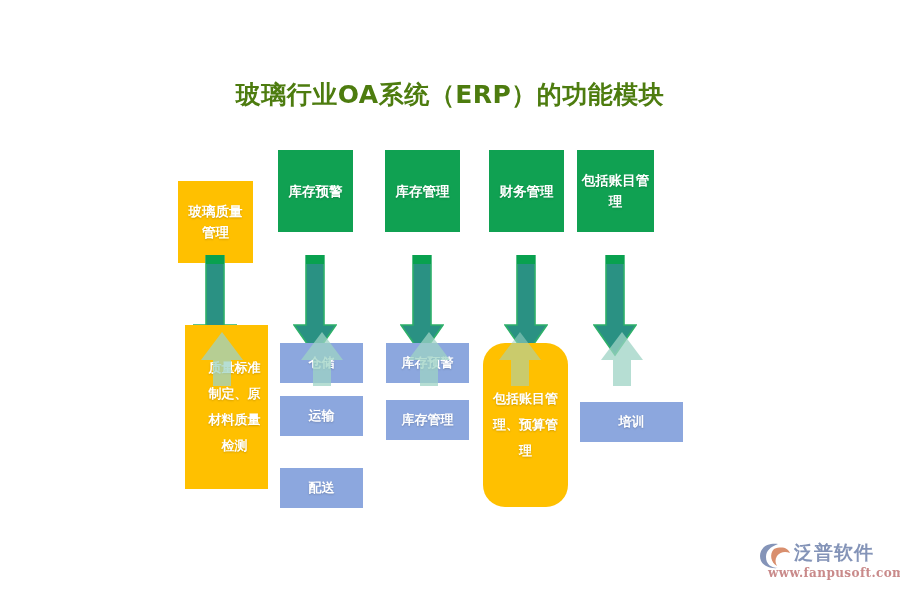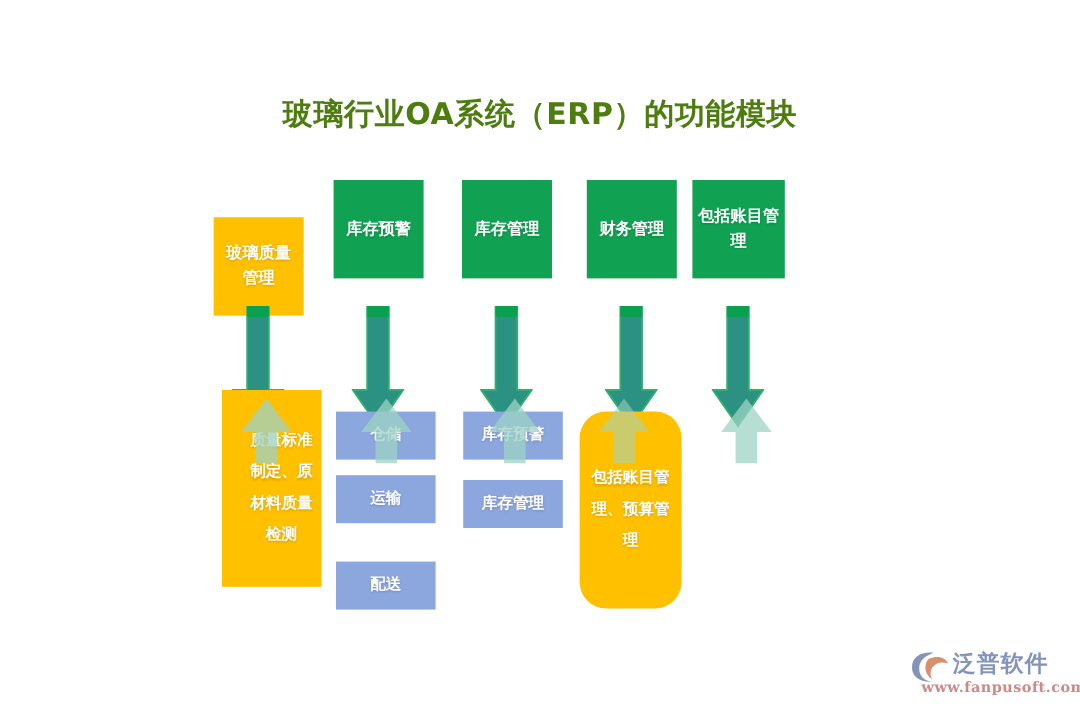--- a/index.html
+++ b/index.html
@@ -186,20 +186,23 @@
     <span>库存预警</span>
   </div>
   <div class="node sub blue" style="left:386px; top:400px; width:83px; height:40px;">
     <span>库存管理</span>
   </div>
 
   <div class="node sub orange tall-text" style="left:483px; top:343px; width:85px; height:164px;border-radius:22px;">
     <span>包括账目管理、预算管理</span>
   </div>
 
+  <div class="node sub blue" style="left:580px; top:402px; width:103px; height:40px;">
+    <span>培训</span>
+  </div>
 
   <svg class="arrow-up" style="left:200px; top:330px;" viewBox="0 0 44 58">
     <polygon points="22,2 43,30 31,30 31,56 13,56 13,30 1,30" fill="#9ed3c4" opacity="0.75"></polygon>
   </svg>
   <svg class="arrow-up" style="left:300px; top:330px;" viewBox="0 0 44 58">
     <polygon points="22,2 43,30 31,30 31,56 13,56 13,30 1,30" fill="#9ed3c4" opacity="0.75"></polygon>
   </svg>
   <svg class="arrow-up" style="left:407px; top:330px;" viewBox="0 0 44 58">
     <polygon points="22,2 43,30 31,30 31,56 13,56 13,30 1,30" fill="#9ed3c4" opacity="0.75"></polygon>
   </svg>

